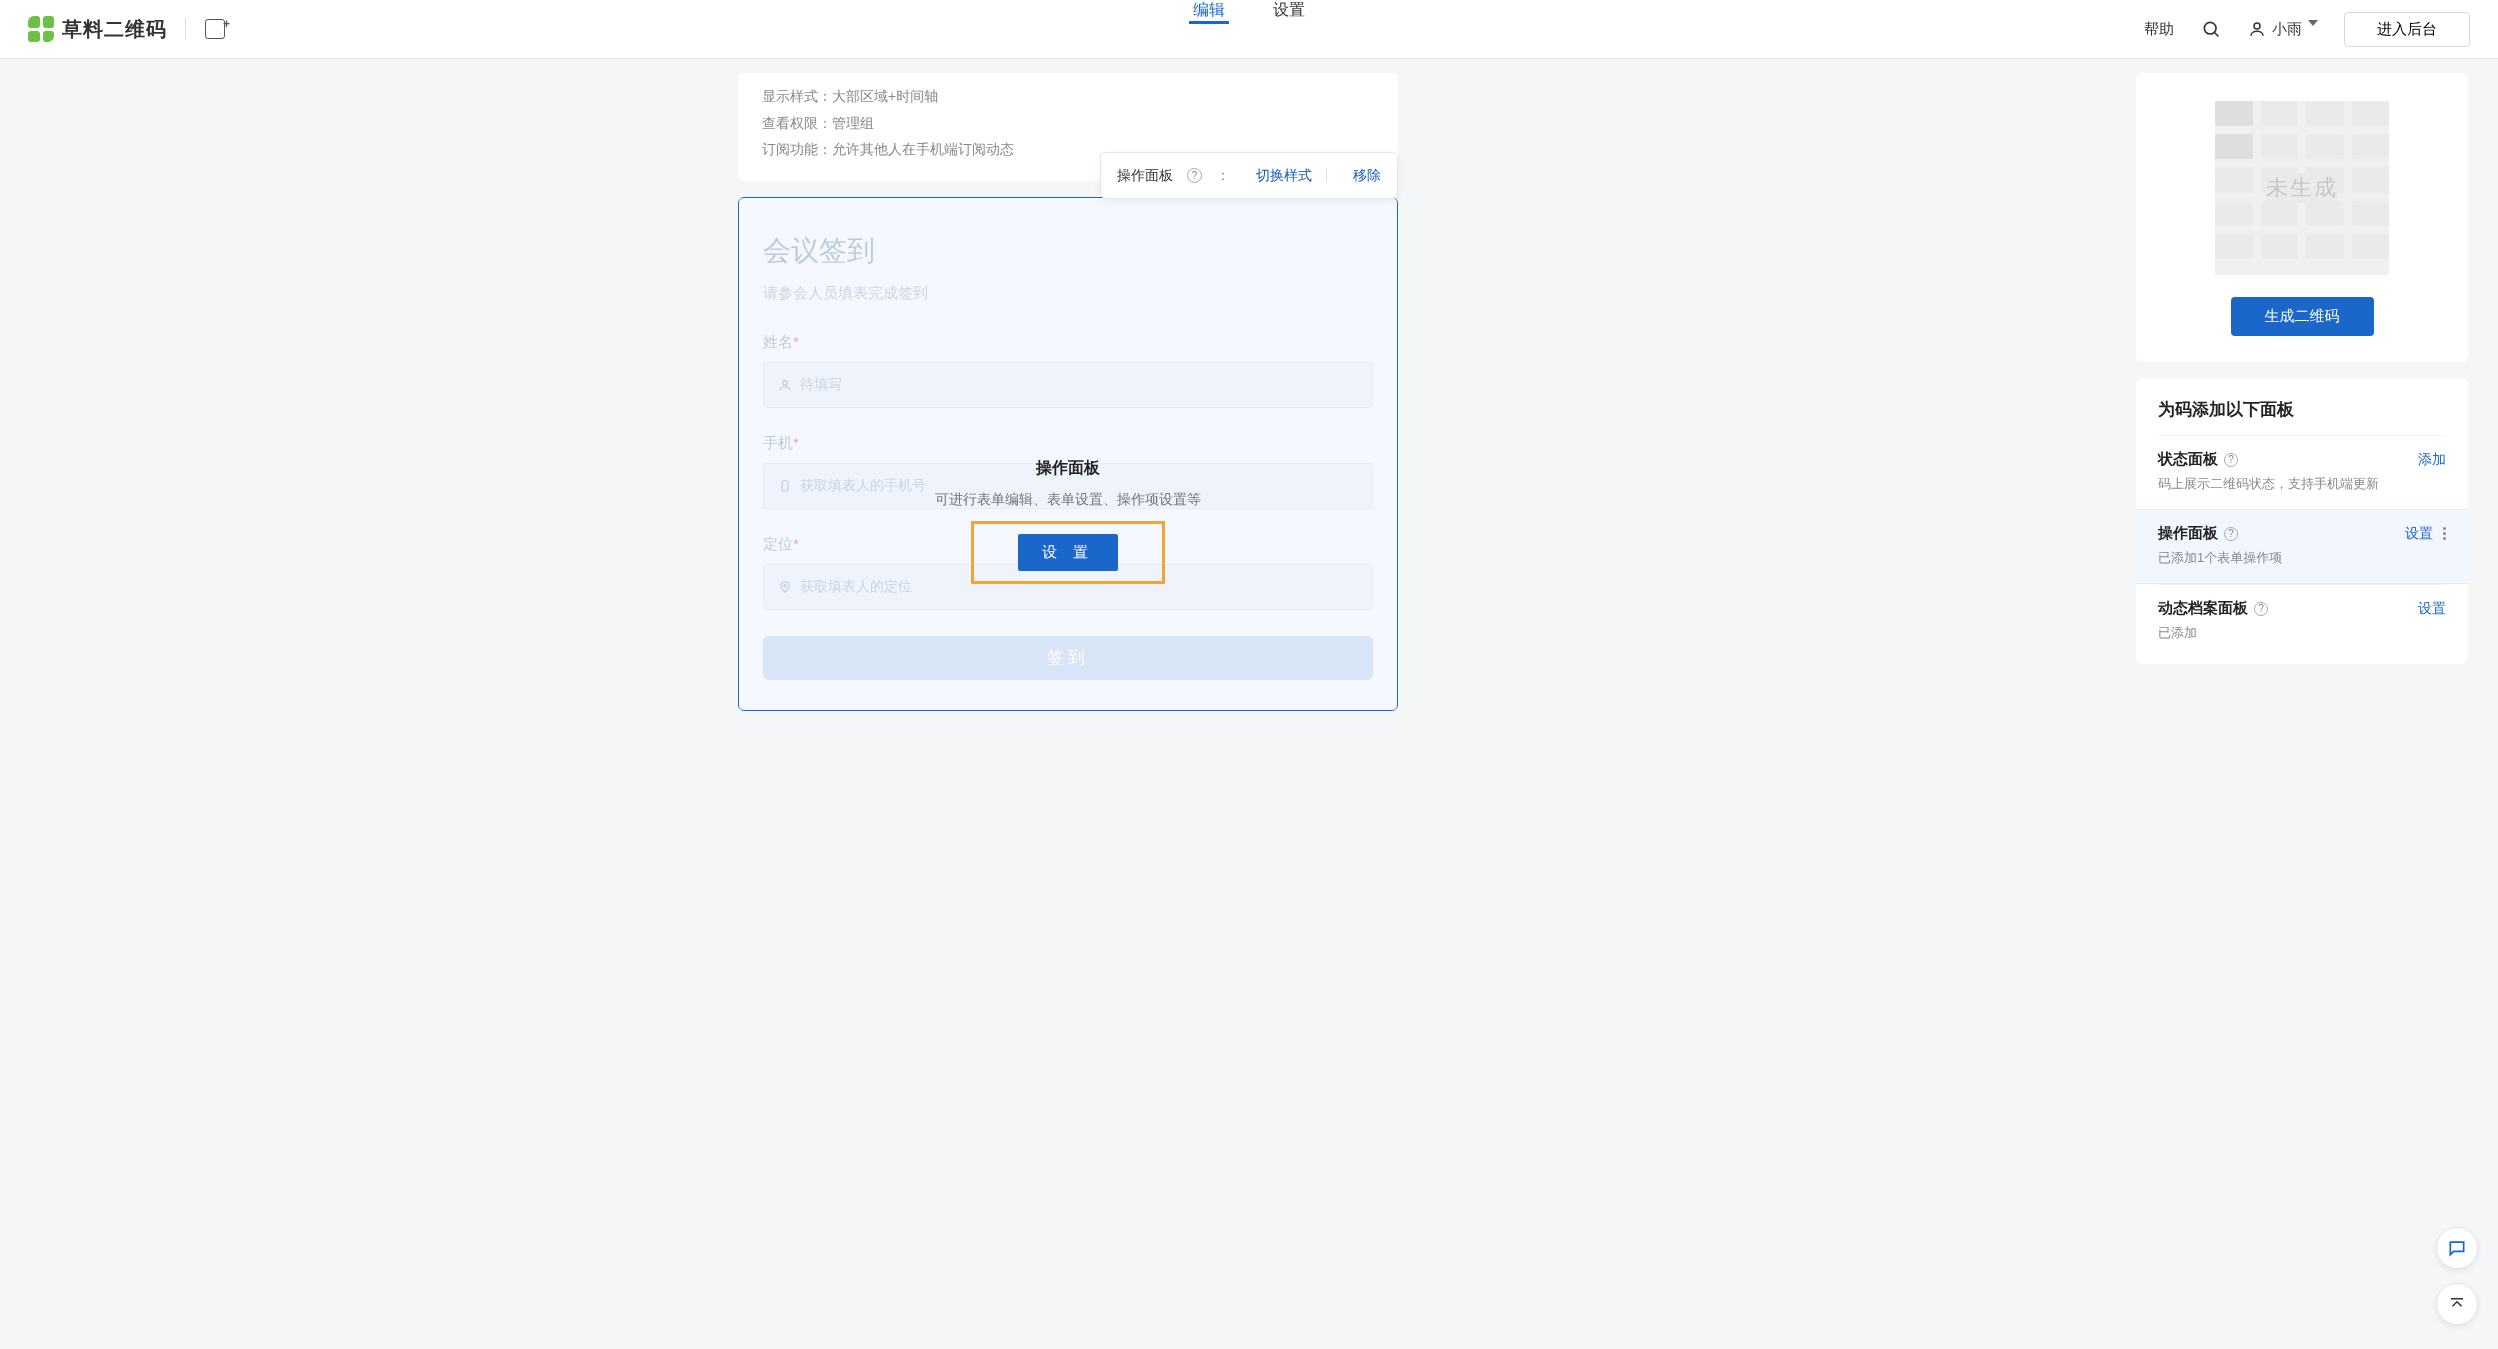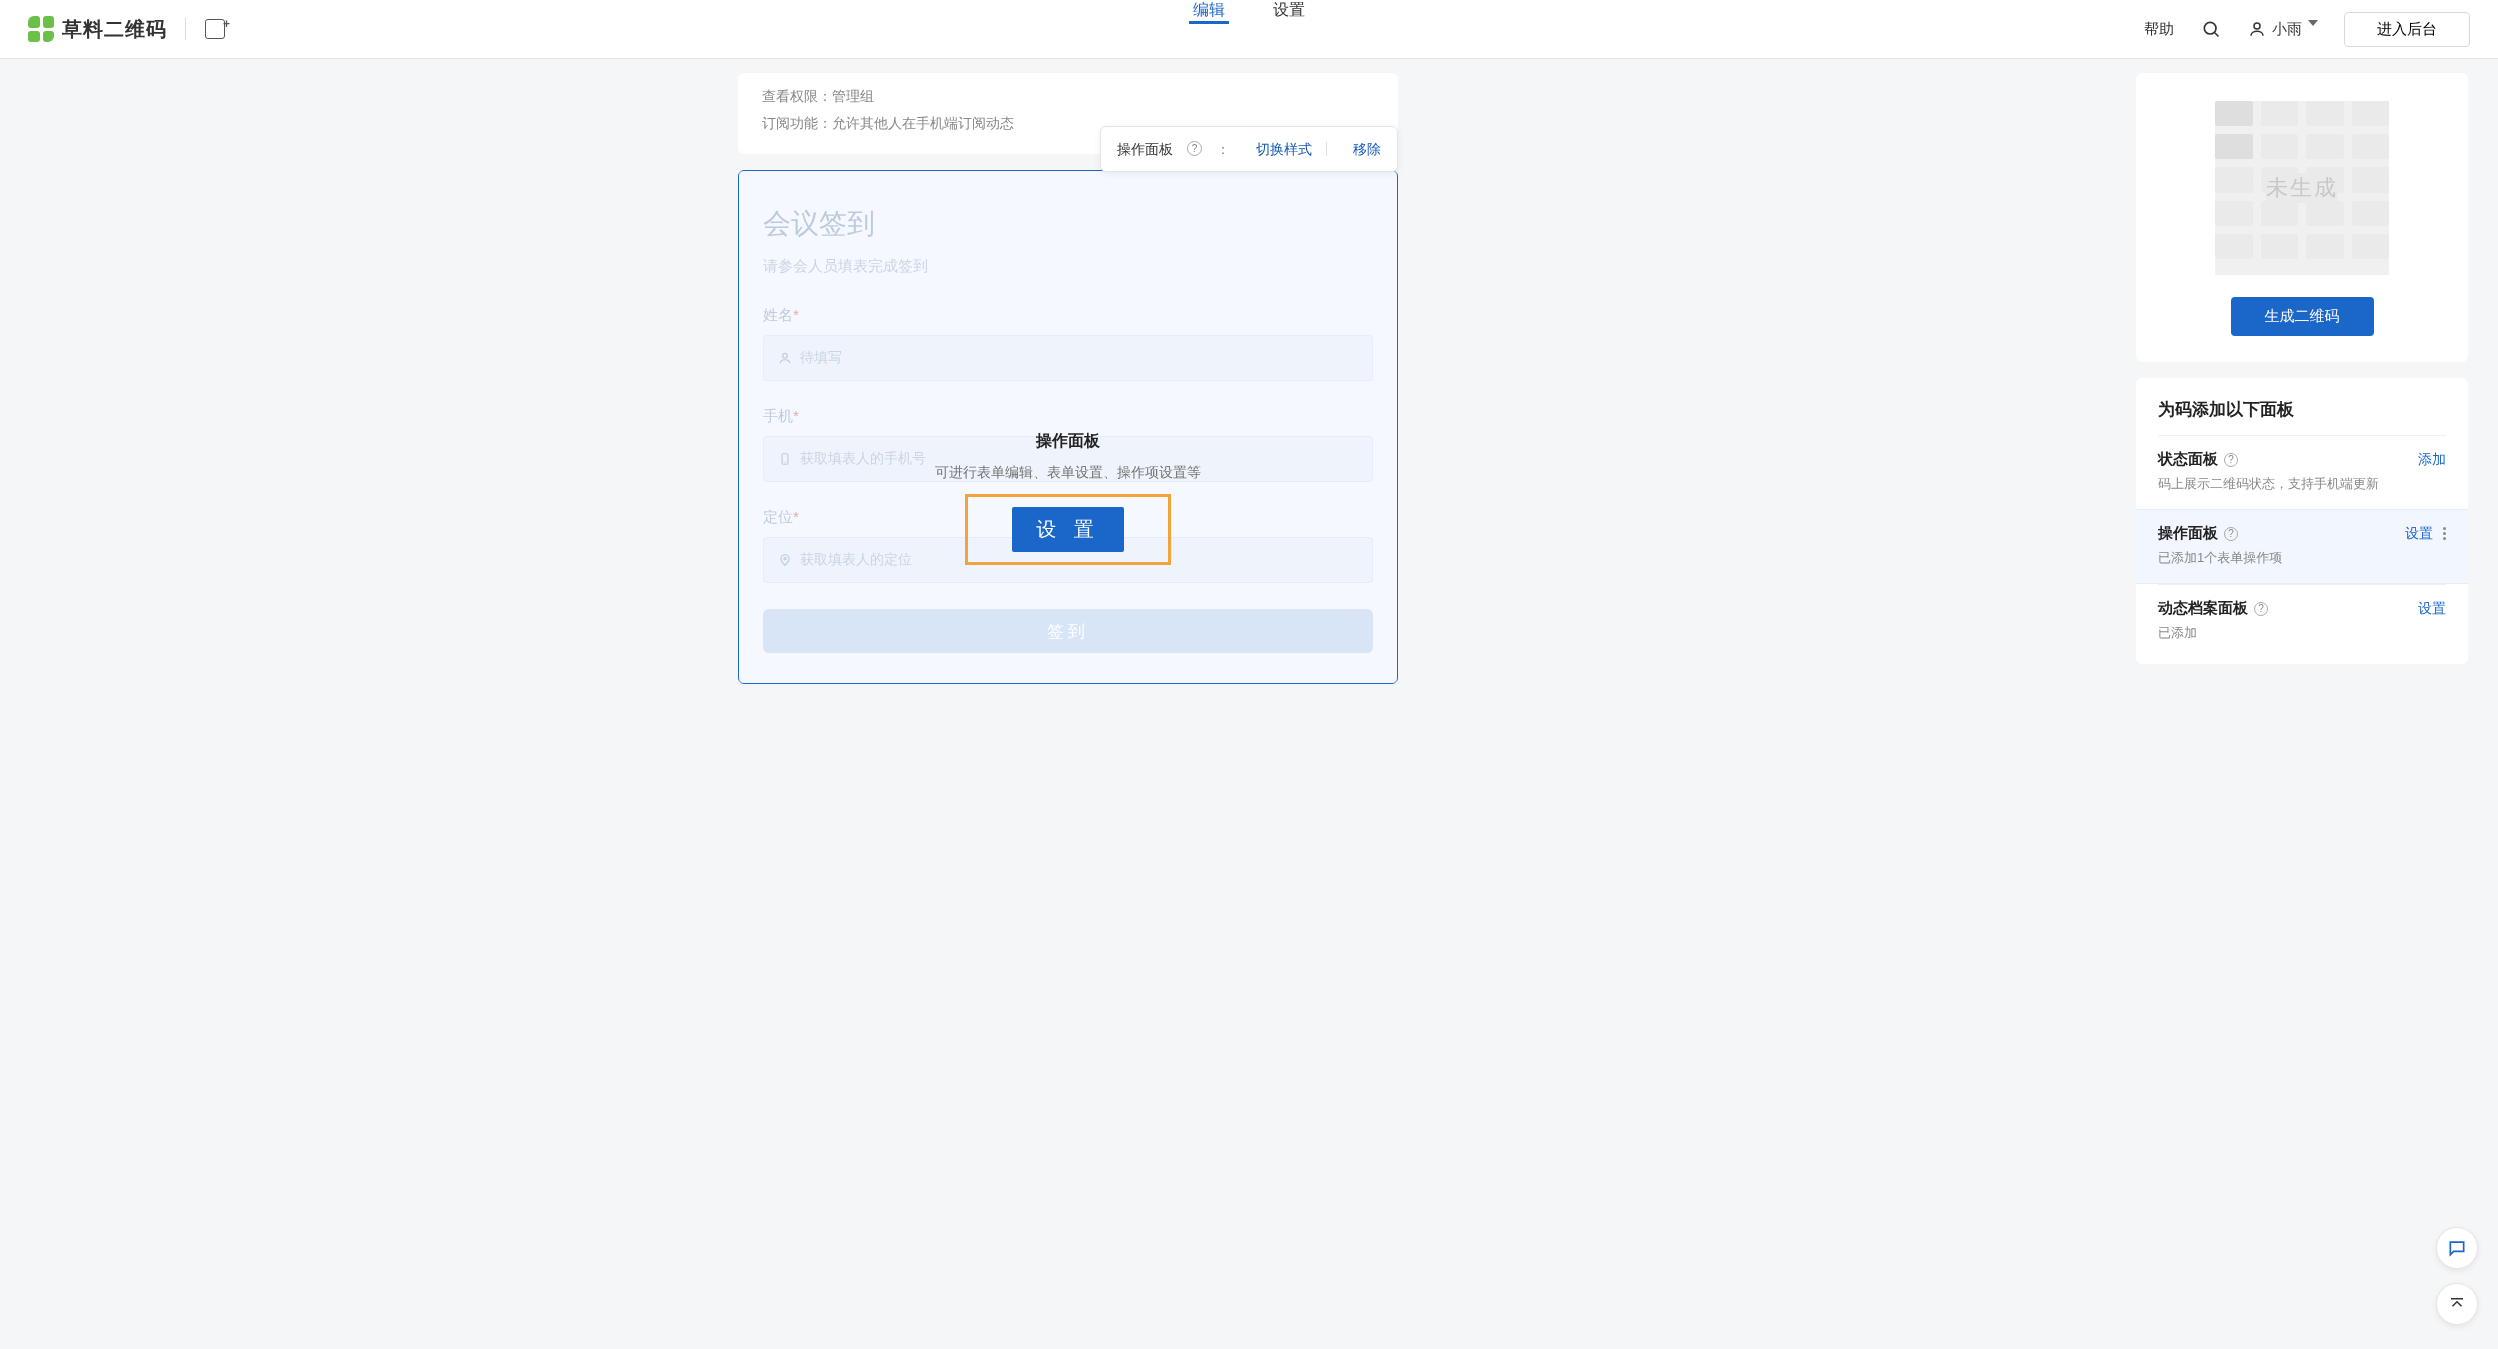--- a/index.html
+++ b/index.html
@@ -103,21 +103,21 @@
     text-align:center;
   }
   .popover-title { font-size:16px; font-weight:600; color:#222; }
   .popover-desc { font-size:14px; color:#737373; }
   .popover-box {
     border:3px solid #f2a33c; padding:10px 44px; background:transparent;
     display:flex; align-items:center; justify-content:center;
   }
   .popover-btn {
     background:#1b66c9; color:#fff; border:none; padding:9px 24px;
-    font-size:20px; letter-spacing:6px; cursor:pointer; border-radius:2px;
+    font-size:15px; letter-spacing:6px; cursor:pointer; border-radius:2px;
   }
 
   
   .right-col { width:332px; margin-right:30px; padding-top:14px; }
   .qr-card {
     background:#fff; border-radius:6px; padding:28px 24px 26px; text-align:center;
     margin-bottom:16px;
   }
   .qr-ph {
     width:174px; height:174px; margin:0 auto 22px;
@@ -203,20 +203,21 @@
     </div>
     <button class="enter-admin">进入后台</button>
   </div>
 </div>
 
 <div class="page">
   <div class="main-col">
     <div class="editor-stage">
 
       <div class="info-card">
+        <div class="info-row"><span class="label">显示样式：</span><span class="val">大部区域+时间轴</span></div>
         <div class="info-row"><span class="label">查看权限：</span><span class="val">管理组</span></div>
         <div class="info-row"><span class="label">订阅功能：</span><span class="val">允许其他人在手机端订阅动态</span></div>
 
         <div class="hover-bar">
           <span class="title">操作面板</span>
           <span class="help">?</span>
           <span>：</span>
           <span class="link">切换样式</span>
           <span class="sep"></span>
           <span class="link">移除</span>

